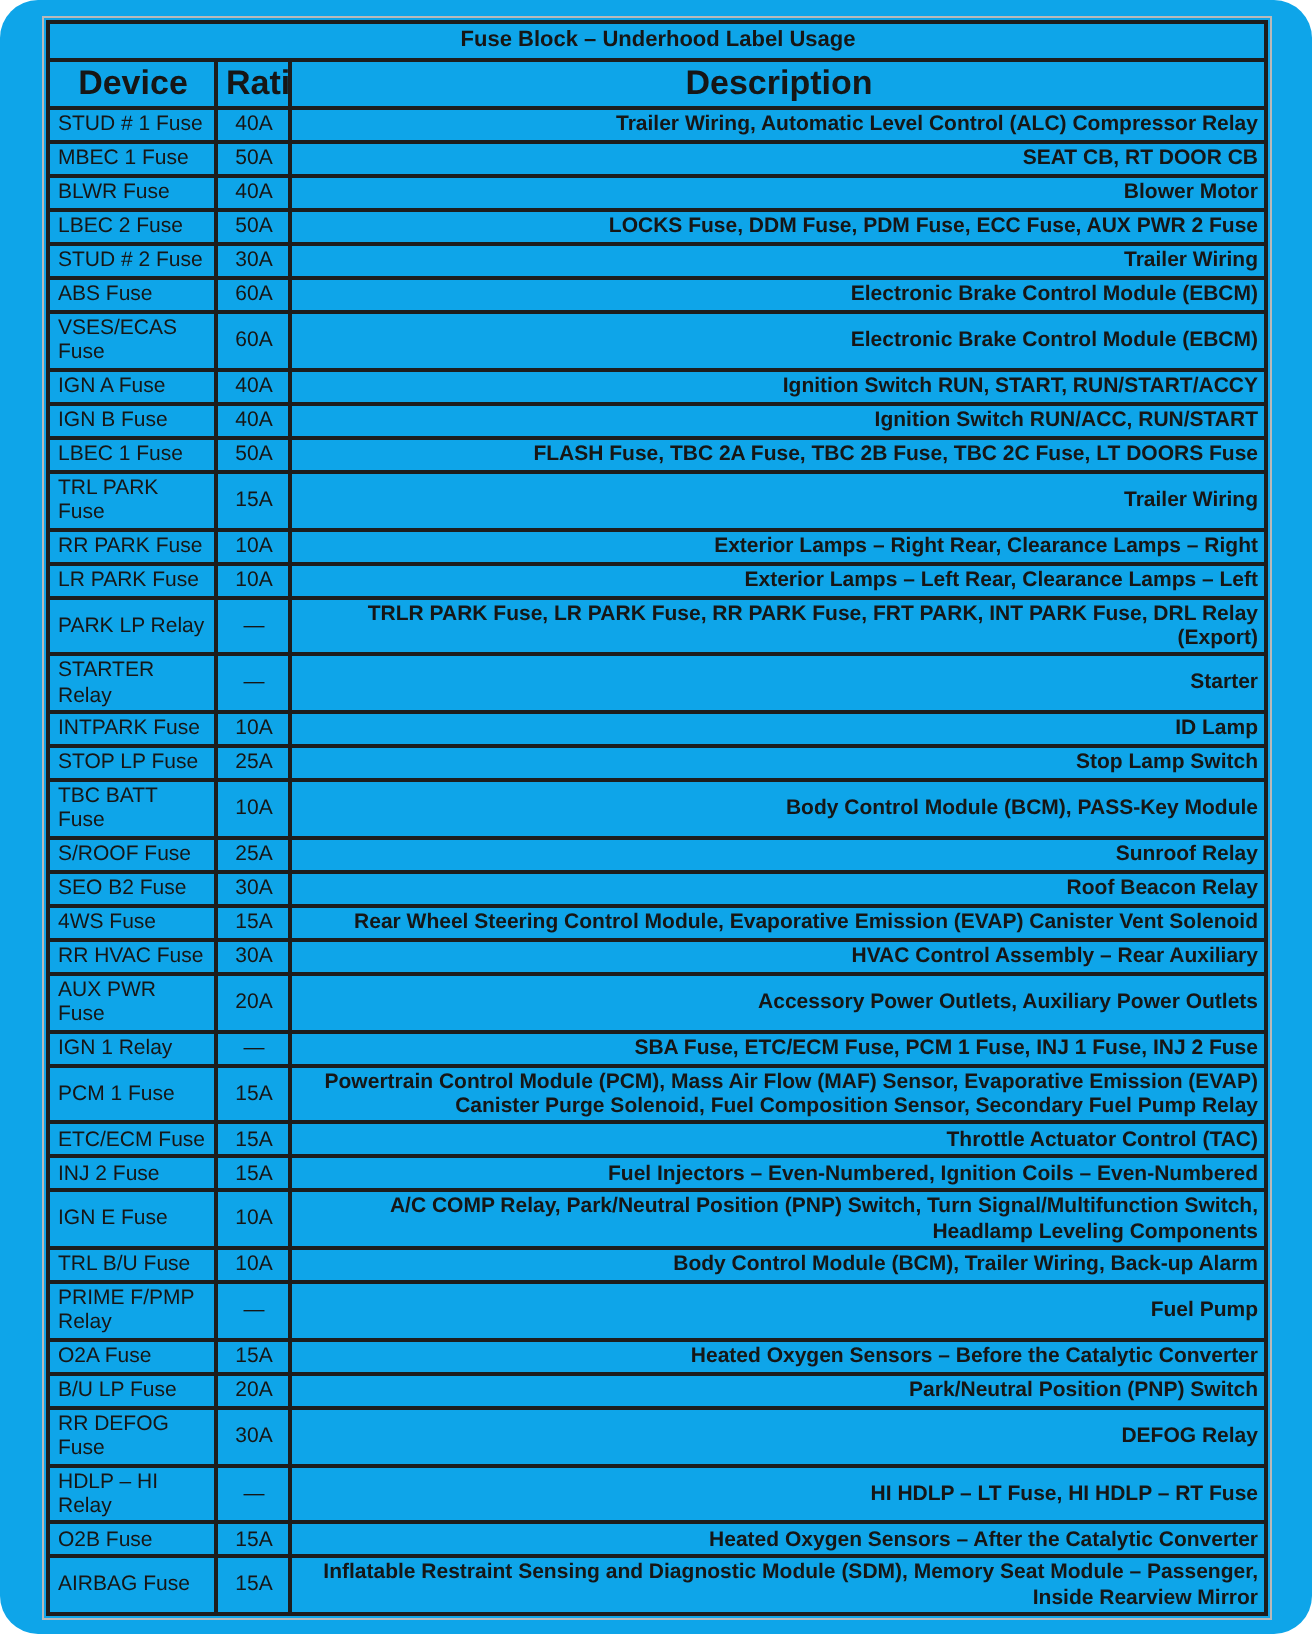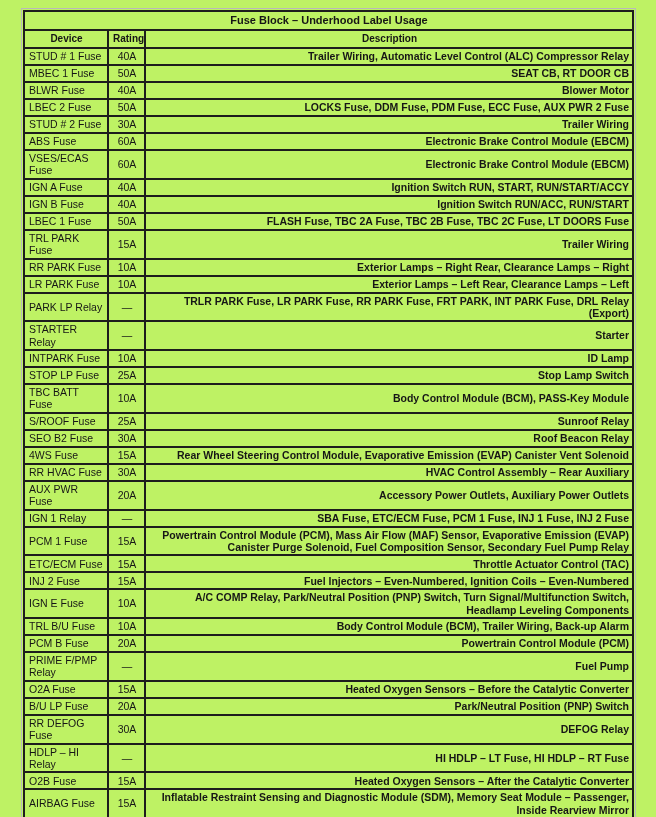--- a/index.html
+++ b/index.html
@@ -8,22 +8,23 @@
     background: #ffffff;
     width: 656px;
     height: 817px;
     font-family: "Liberation Sans", sans-serif;
     color: #161616;
   }
   .page {
     position: relative;
     width: 656px;
     height: 817px;
-    background: #bef264;
+    background: #0ea5e9;
     overflow: hidden;
+    border-radius: 19px;
   }
   table.fuse-table {
     position: absolute;
     left: 23px;
     top: 10px;
     width: 609px;
     border-collapse: collapse;
     table-layout: fixed;
     font-size: 10.5px;
     line-height: 1.18;
@@ -40,21 +41,21 @@
   .title-cell {
     text-align: center;
     font-weight: bold;
     font-size: 11px;
     height: 15px;
     padding: 1px 2px;
   }
   th.col-h {
     text-align: center;
     font-weight: bold;
-    font-size: 10px;
+    font-size: 17px;
     height: 14px;
     padding: 1px 2px;
   }
   td.dev  { text-align: left; }
   td.rat  { text-align: center; }
   td.desc { text-align: right; font-weight: bold; }
   tbody tr { height: 17px; }
 </style>
 </head>
 <body>
@@ -246,25 +247,20 @@
     <td class="desc">A/C COMP Relay, Park/Neutral Position (PNP) Switch, Turn Signal/Multifunction Switch, Headlamp Leveling Components</td>
   </tr>
 
 
   <tr>
     <td class="dev">TRL B/U Fuse</td>
     <td class="rat">10A</td>
     <td class="desc">Body Control Module (BCM), Trailer Wiring, Back-up Alarm</td>
   </tr>
 
-  <tr>
-    <td class="dev">PCM B Fuse</td>
-    <td class="rat">20A</td>
-    <td class="desc">Powertrain Control Module (PCM)</td>
-  </tr>
 
   <tr>
     <td class="dev">PRIME F/PMP Relay</td>
     <td class="rat">—</td>
     <td class="desc">Fuel Pump</td>
   </tr>
 
   <tr>
     <td class="dev">O2A Fuse</td>
     <td class="rat">15A</td>

